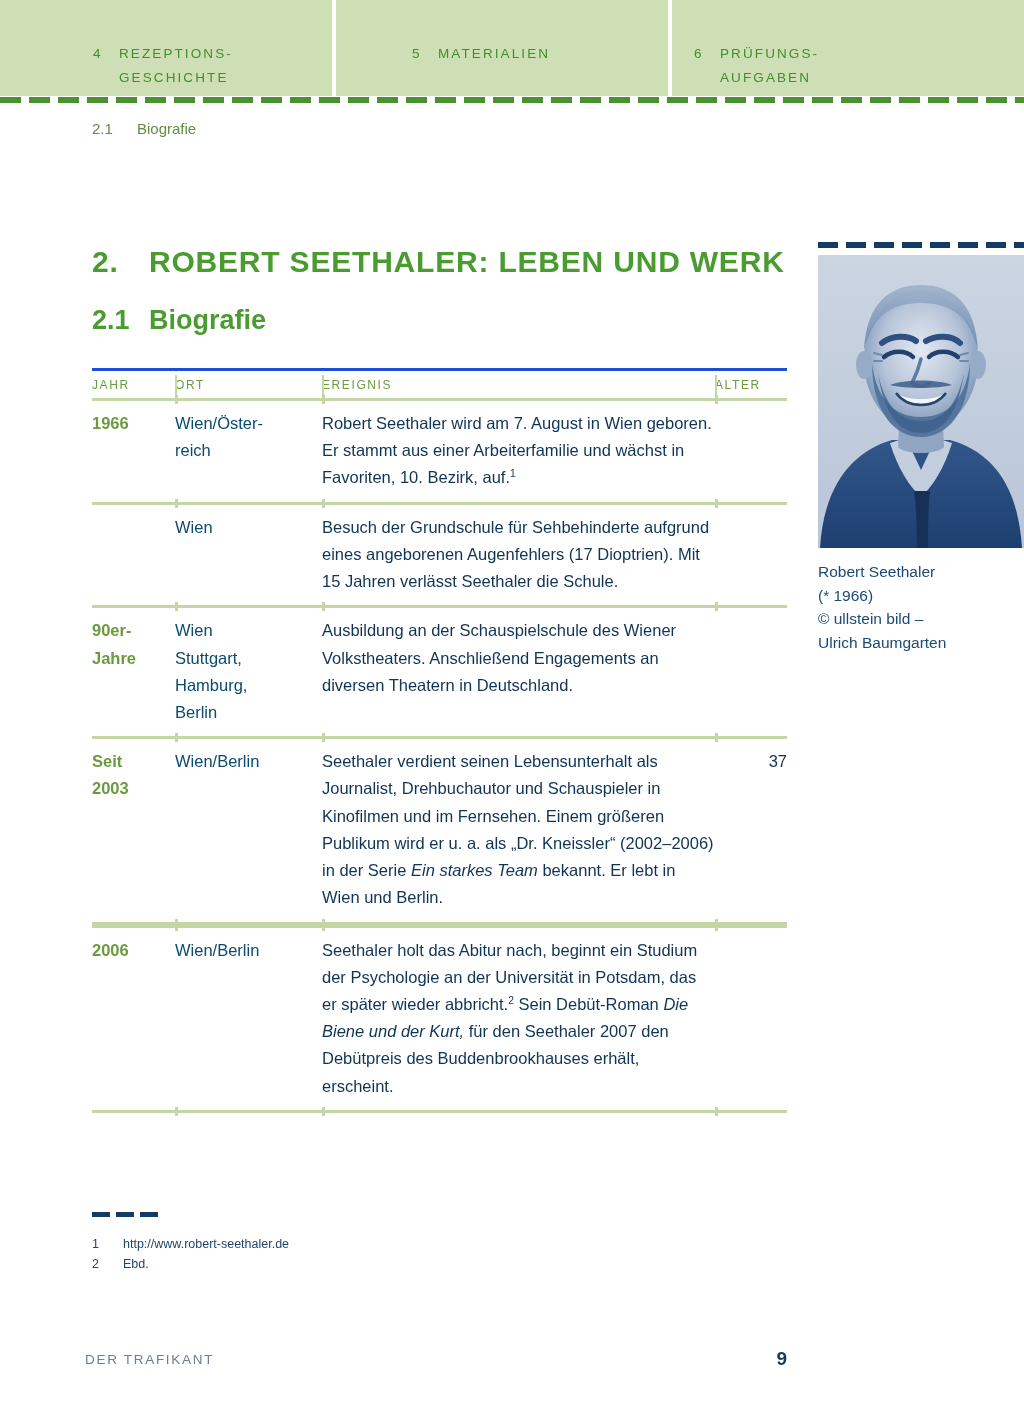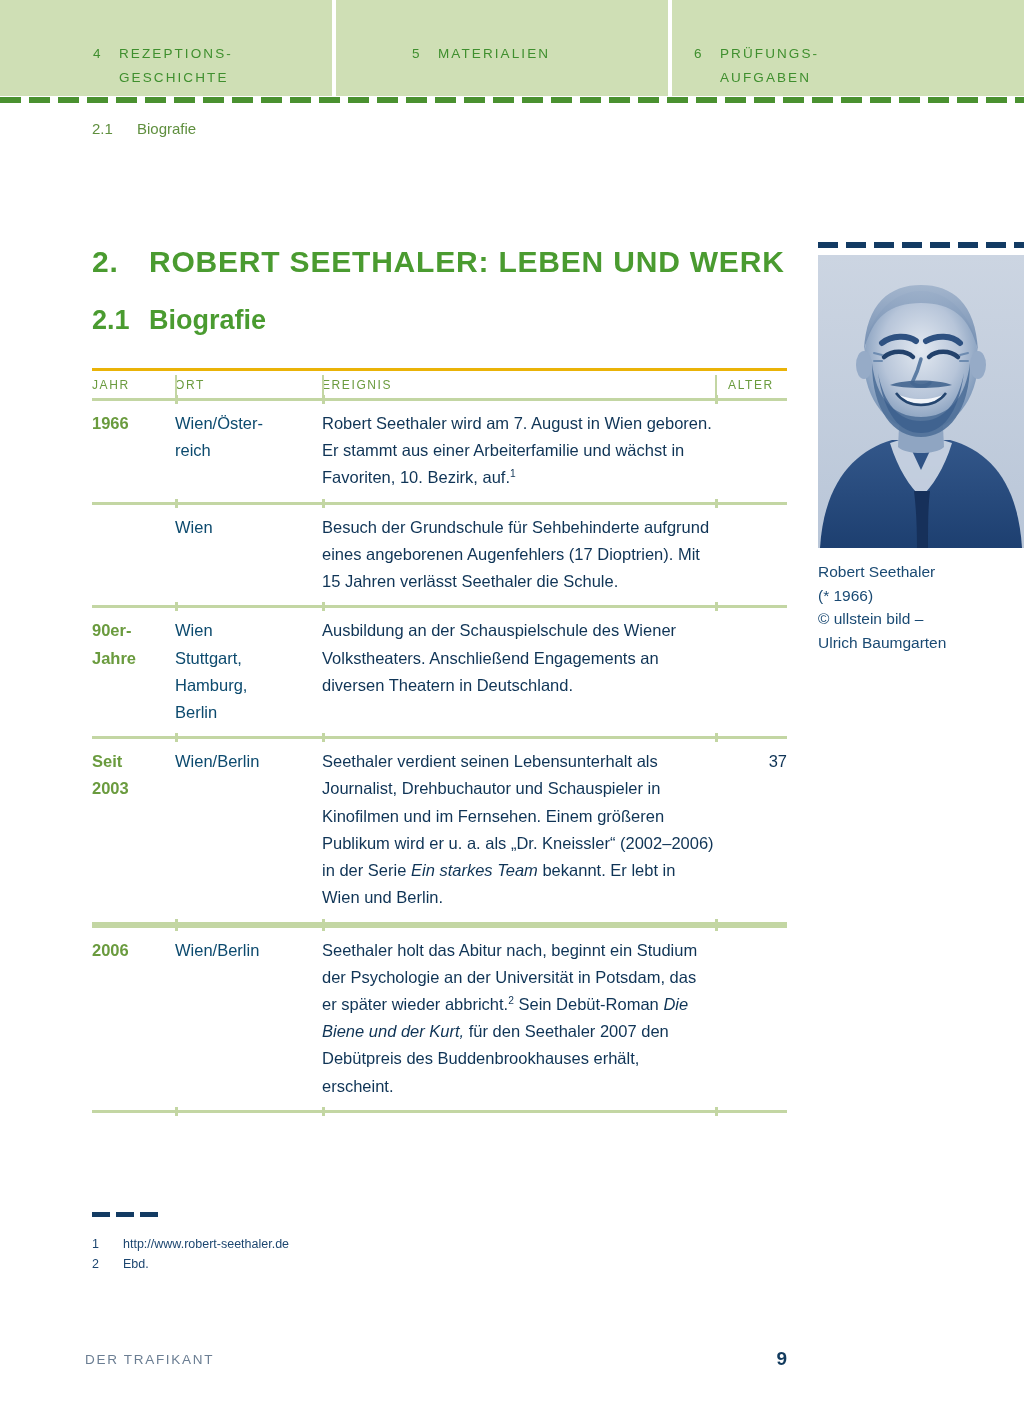--- a/index.html
+++ b/index.html
@@ -166,23 +166,23 @@
   .bio-head .col-ort,
   .bio-head .col-ereignis,
   .bio-head .col-alter {
     font-size: 12px;
     letter-spacing: 1.6px;
     color: #6a9b3e;
     font-weight: normal;
     padding-top: 7px;
     padding-bottom: 6px;
   }
-  .bio-head .col-alter { text-align: center; }
+  .bio-head .col-alter { text-align: left; }
   .bio-head {
-    border-top: 3px solid #eab308;
+    border-top: 3px solid #1d4ed8;
     position: relative;
   }
   .bio-head .vline {
     position: absolute;
     top: 4px;
     width: 2px;
     height: 22px;
     background: #c3d6a3;
   }
   .vline-a { left: 83px; }

